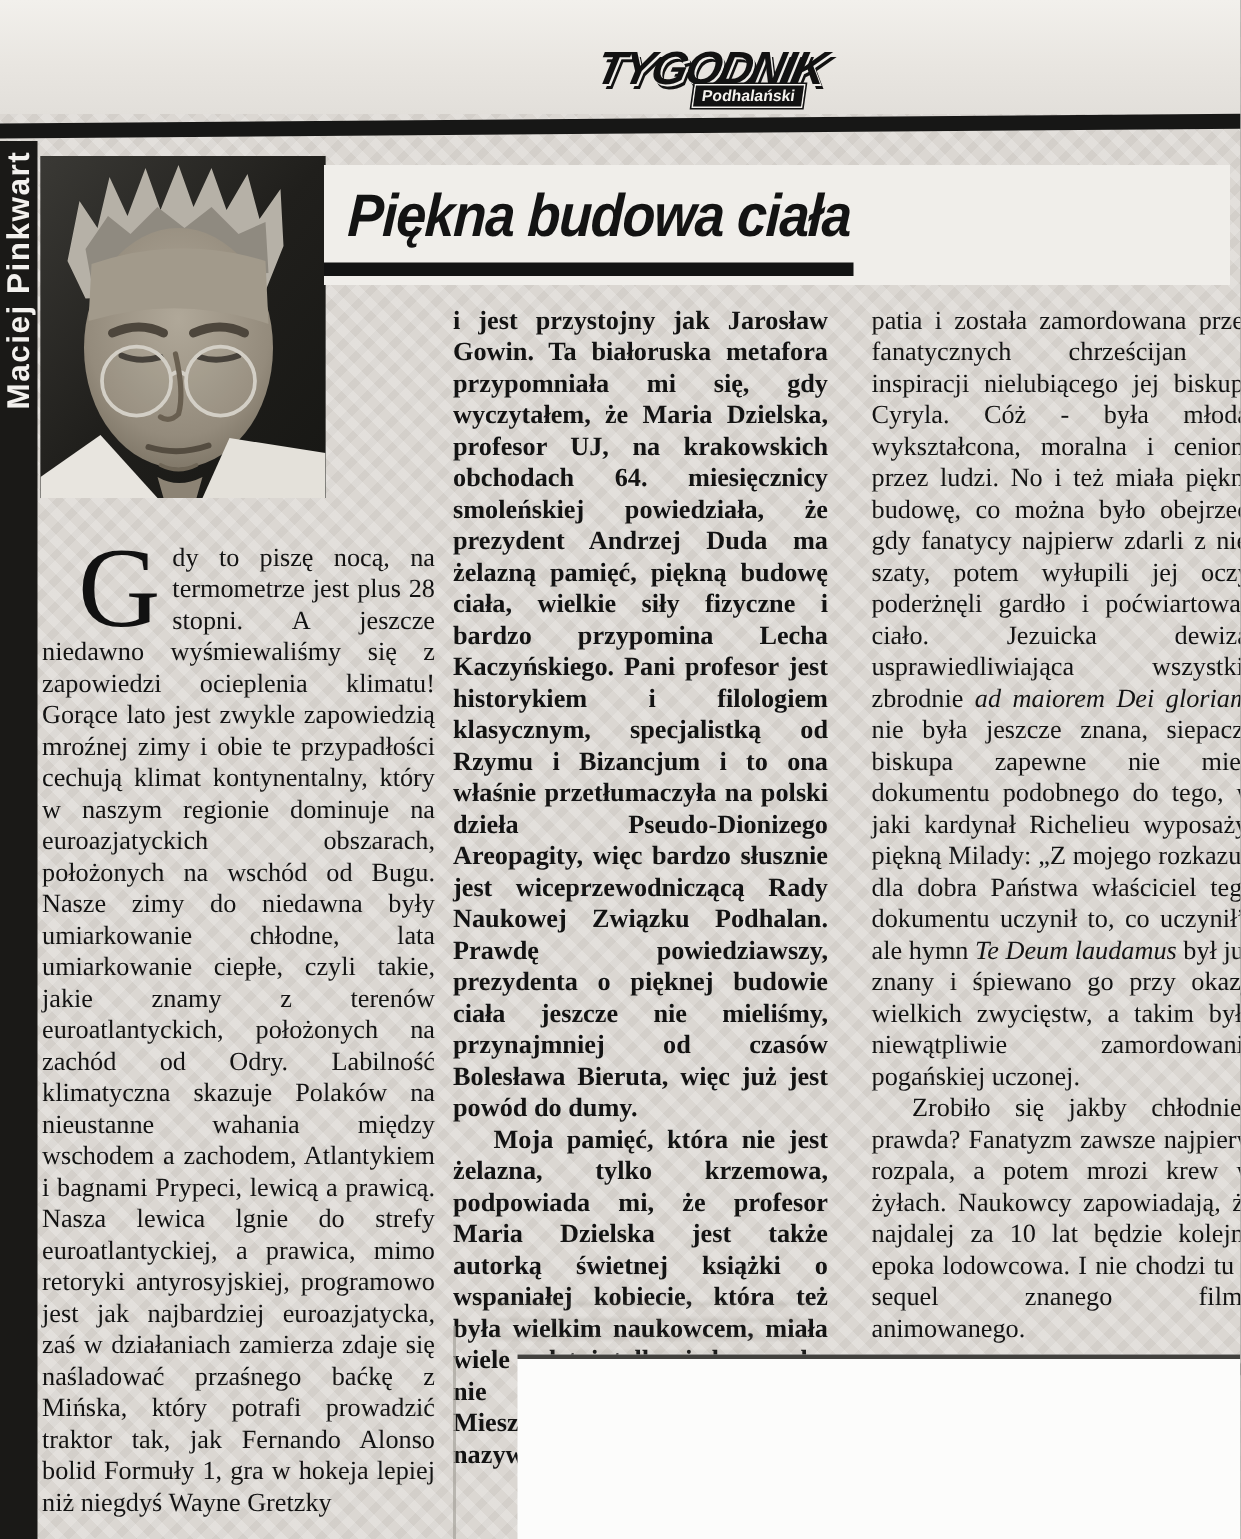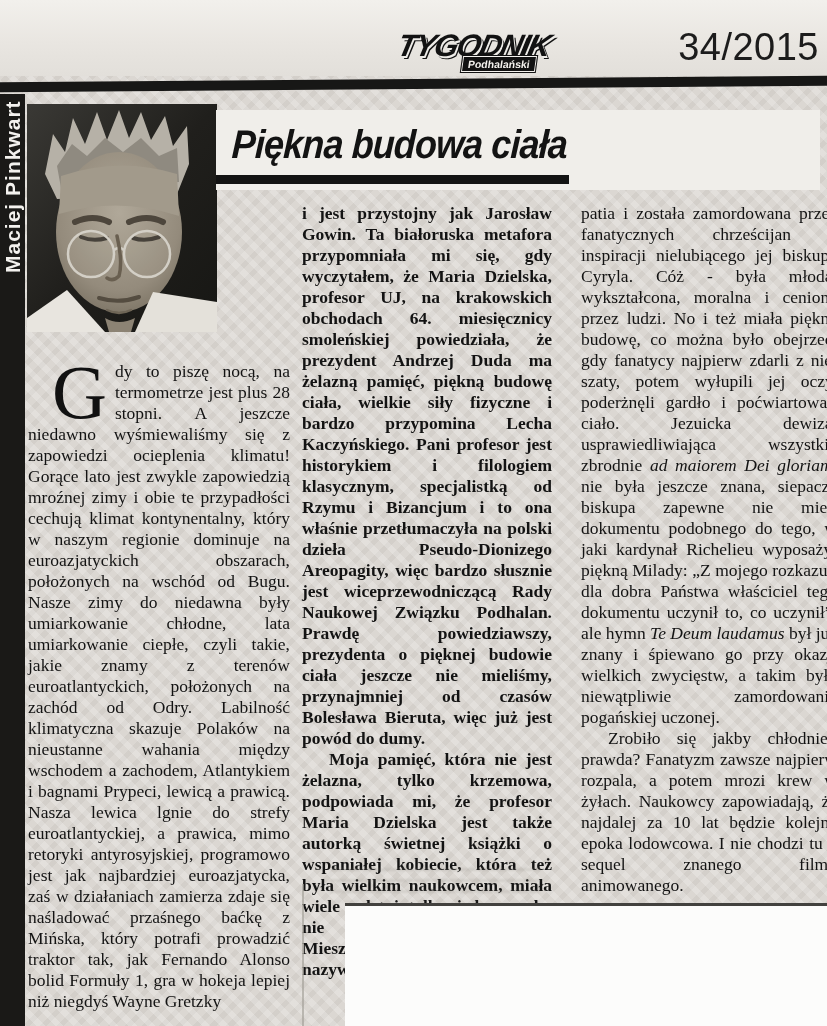--- a/index.html
+++ b/index.html
@@ -68,21 +68,20 @@
 <body>
 
 <div class="page">
 
   <div class="top-strip"></div>
 
   <div class="logo">
     <div class="logo-main">TYGODNIK</div>
     <div class="logo-sub">Podhalański</div>
   </div>
-  <div class="issue">34/2015</div>
   <div class="top-rule"></div>
 
   <div class="side-bar"></div>
   <div class="side-name">Maciej Pinkwart</div>
 
   <div class="photo">
     <svg width="190" height="228" viewBox="0 0 190 228">
       <defs>
         <linearGradient id="bgG" x1="0" y1="0" x2="1" y2="1">
           <stop offset="0" stop-color="#3a3935"></stop>

